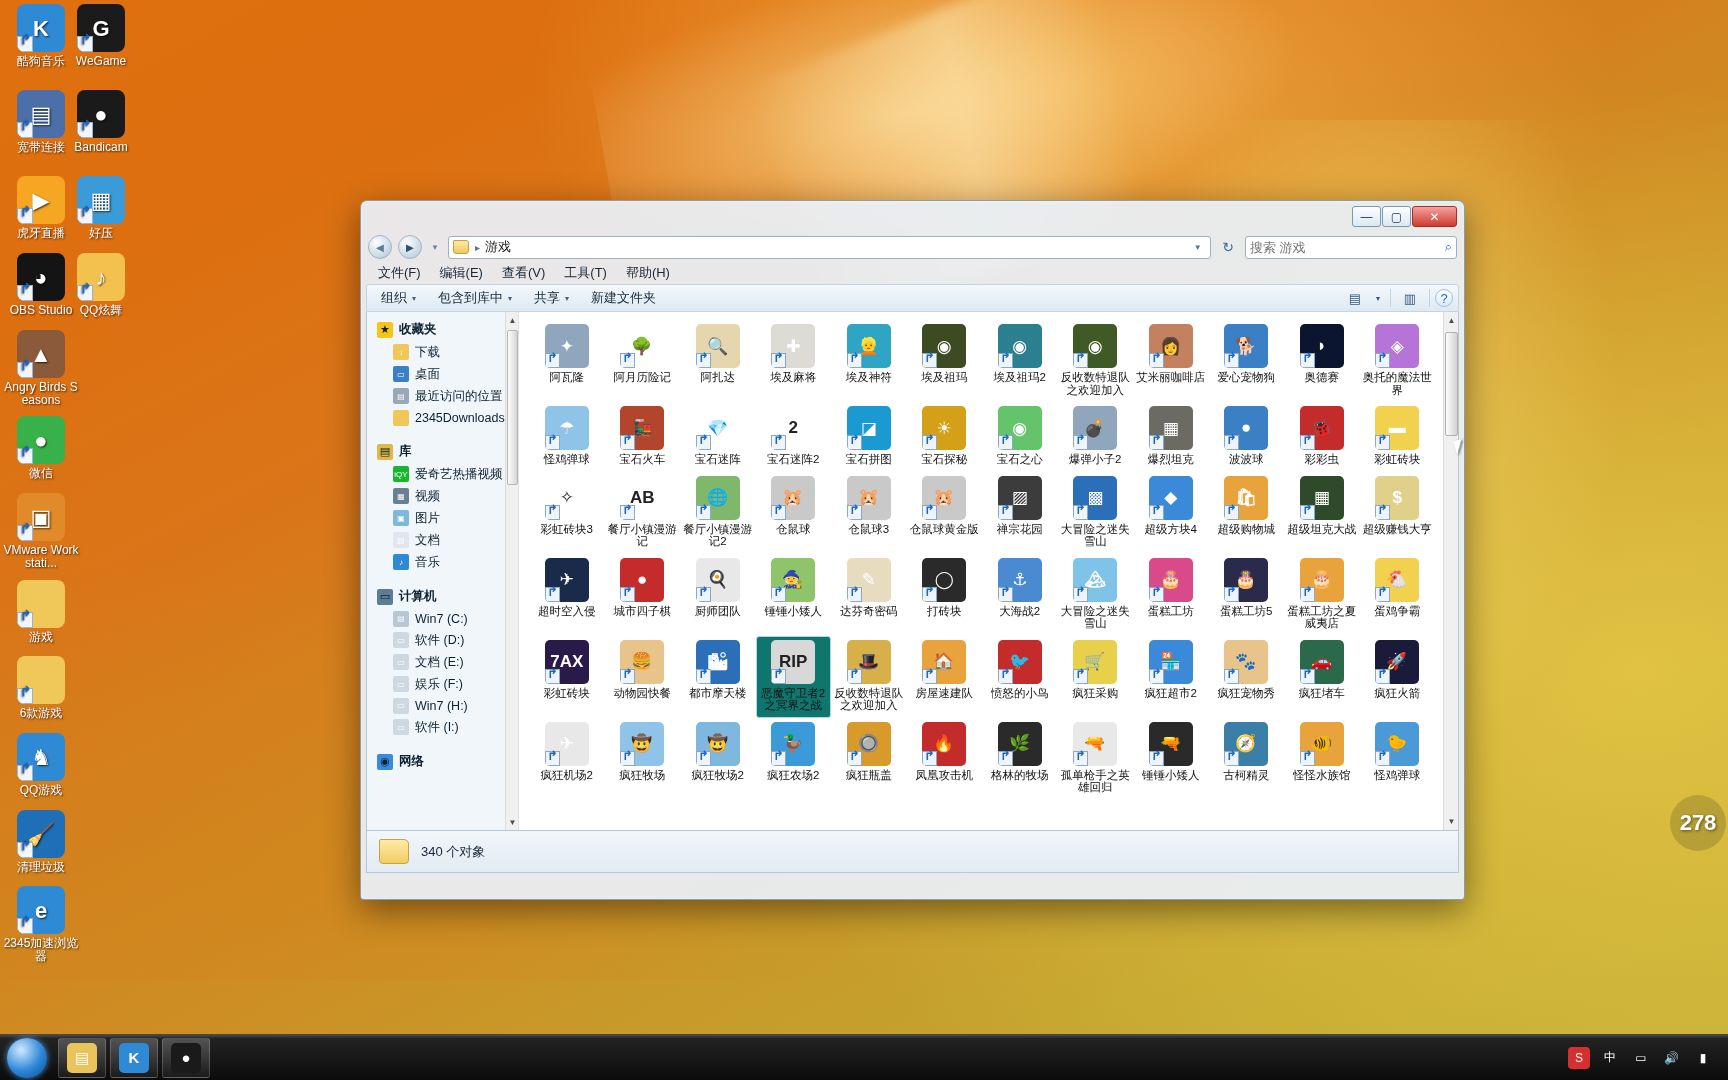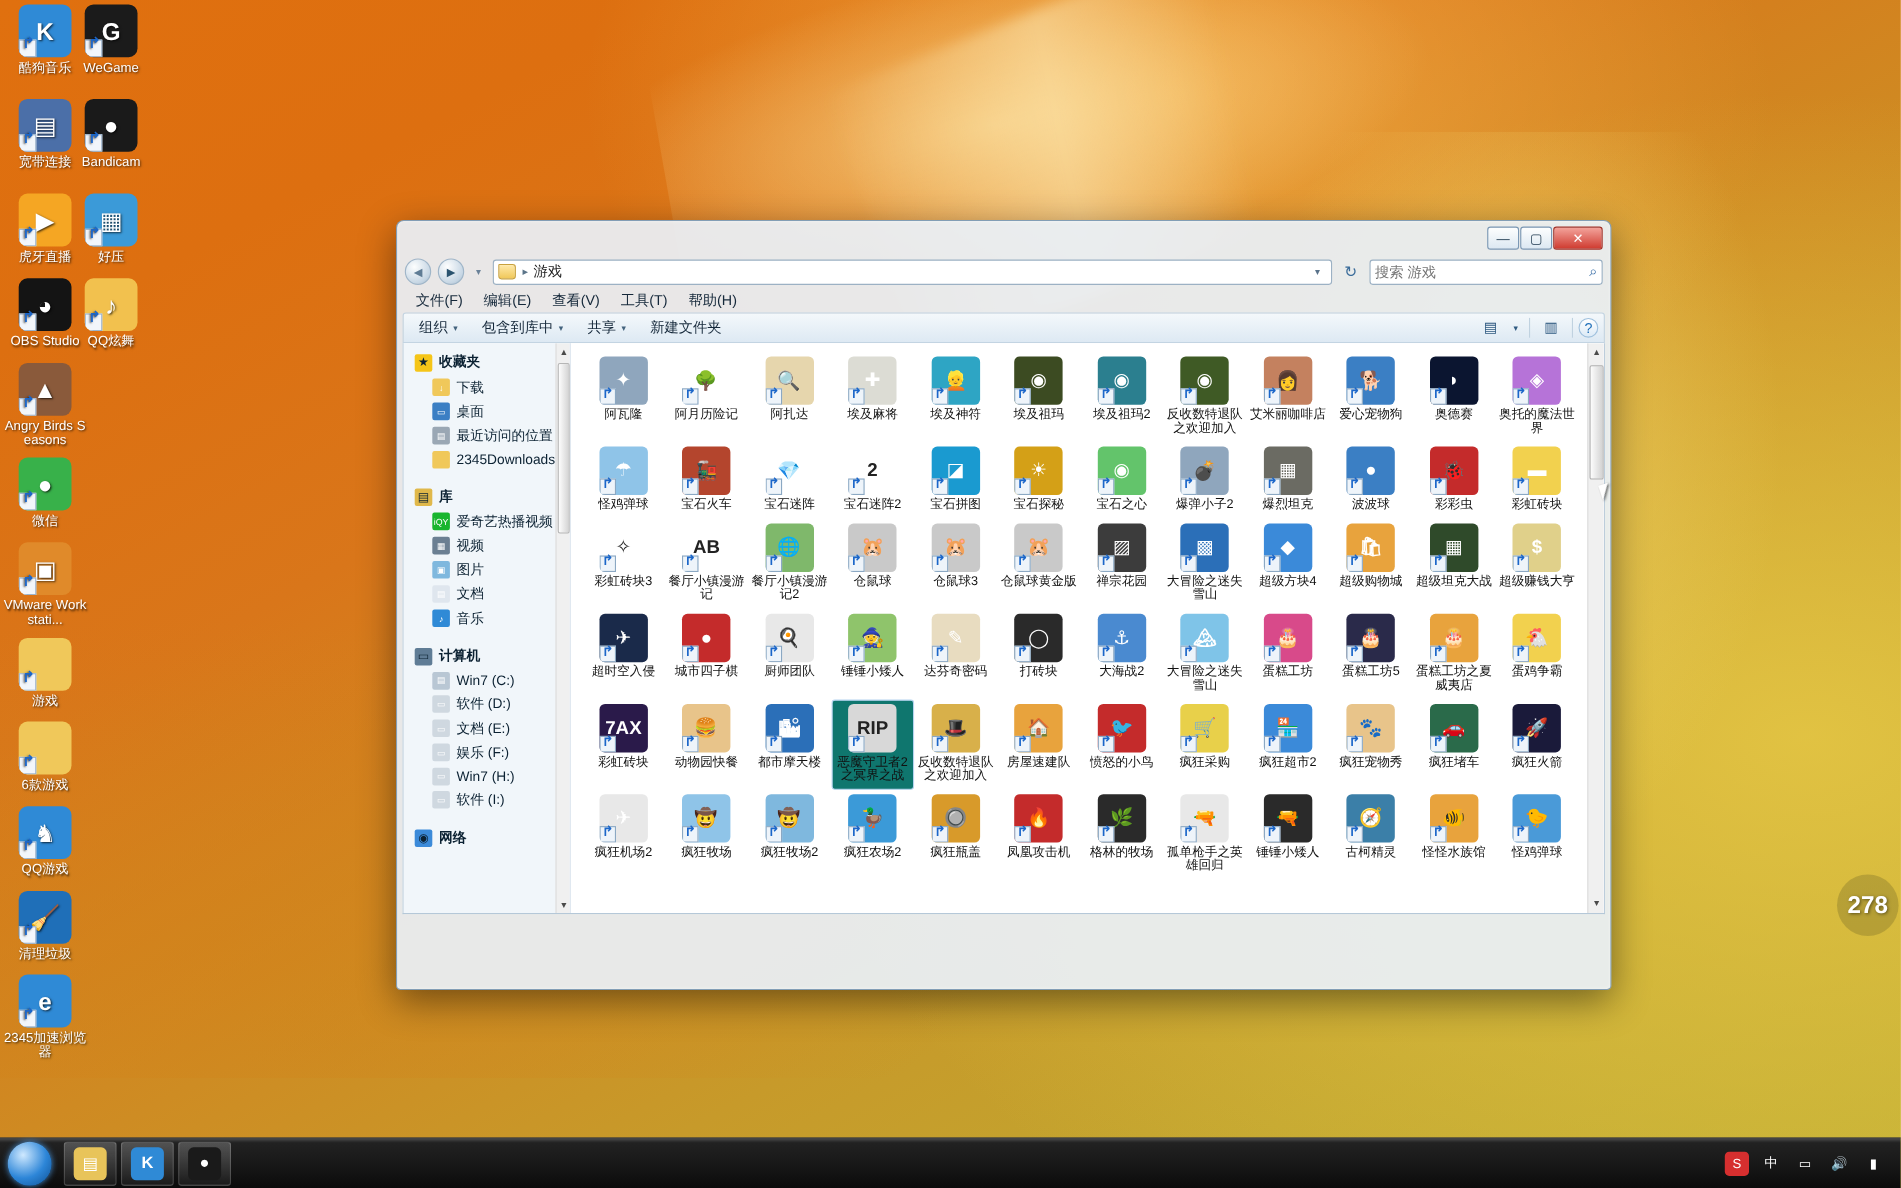--- a/index.html
+++ b/index.html
@@ -687,20 +687,24 @@
           </div>
         </div>
       <div class="vscroll">
         <div class="arrow up">▲</div>
         <div class="thumb"></div>
         <div class="arrow down">▼</div>
       </div>
     </div>
   </div>
 
+  <div class="statusbar">
+    <div class="st-folder"></div>
+    <span>340 个对象</span>
+  </div>
 </div>
 
 <div id="cursor"></div>
 <div id="gadgets">
     <div class="gadget" style="left: 1670px; top: 795px; width: 56px; height: 56px; background: rgba(120, 110, 40, 0.35);">278</div>
   </div>
 
 <div id="taskbar">
   <div class="tb-start">
     <div class="orb"></div>

